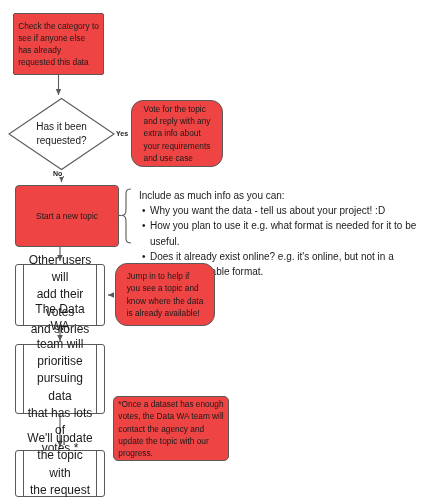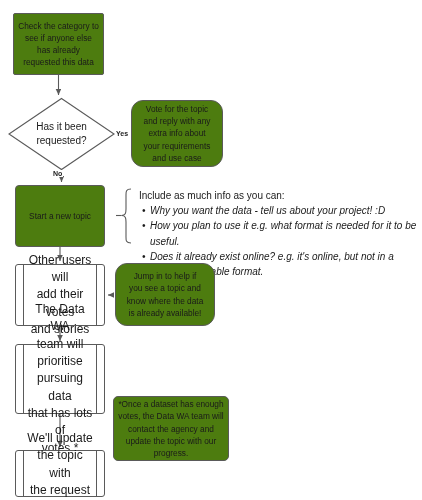--- a/index.html
+++ b/index.html
@@ -20,43 +20,42 @@
     left: 0; top: 0;
     width: 422px;
     height: 500px;
   }
   .node {
     position: absolute;
     box-sizing: border-box;
     display: flex;
     align-items: center;
     justify-content: center;
-    text-align: center;
-    background: #4d7c0f;
+    background: #ef4444;
     border: 1px solid #5a5a5a;
     font-size: 8.3px;
     line-height: 1.45;
     color: #1a1a1a;
     white-space: pre-line;
     padding: 2px 4px;
   }
   
   #node-check {
     left: 13px; top: 13px;
     width: 91px; height: 62px;
     border-radius: 2px;
   }
   #node-vote {
     left: 131px; top: 100px;
     width: 92px; height: 67px;
     border-radius: 12px;
   }
   #node-start {
     left: 15px; top: 185px;
-    width: 90px; height: 62px;
+    width: 104px; height: 62px;
     border-radius: 4px;
   }
   #node-jump {
     left: 115px; top: 263px;
     width: 100px; height: 63px;
     border-radius: 12px;
   }
   #node-note {
     left: 113px; top: 386px;
     width: 116px; height: 65px;
@@ -139,21 +138,20 @@
   }
   #bullet-block .lead { margin: 0 0 0 0; }
   #bullet-block ul {
     margin: 0;
     padding-left: 11px;
     list-style: none;
   }
   #bullet-block li {
     position: relative;
     padding-left: 0;
-    font-style: italic;
   }
   #bullet-block li::before {
     content: "\2022";
     position: absolute;
     left: -8px;
     top: 0;
   }
   svg.overlay {
     position: absolute;
     left: 0; top: 0;

